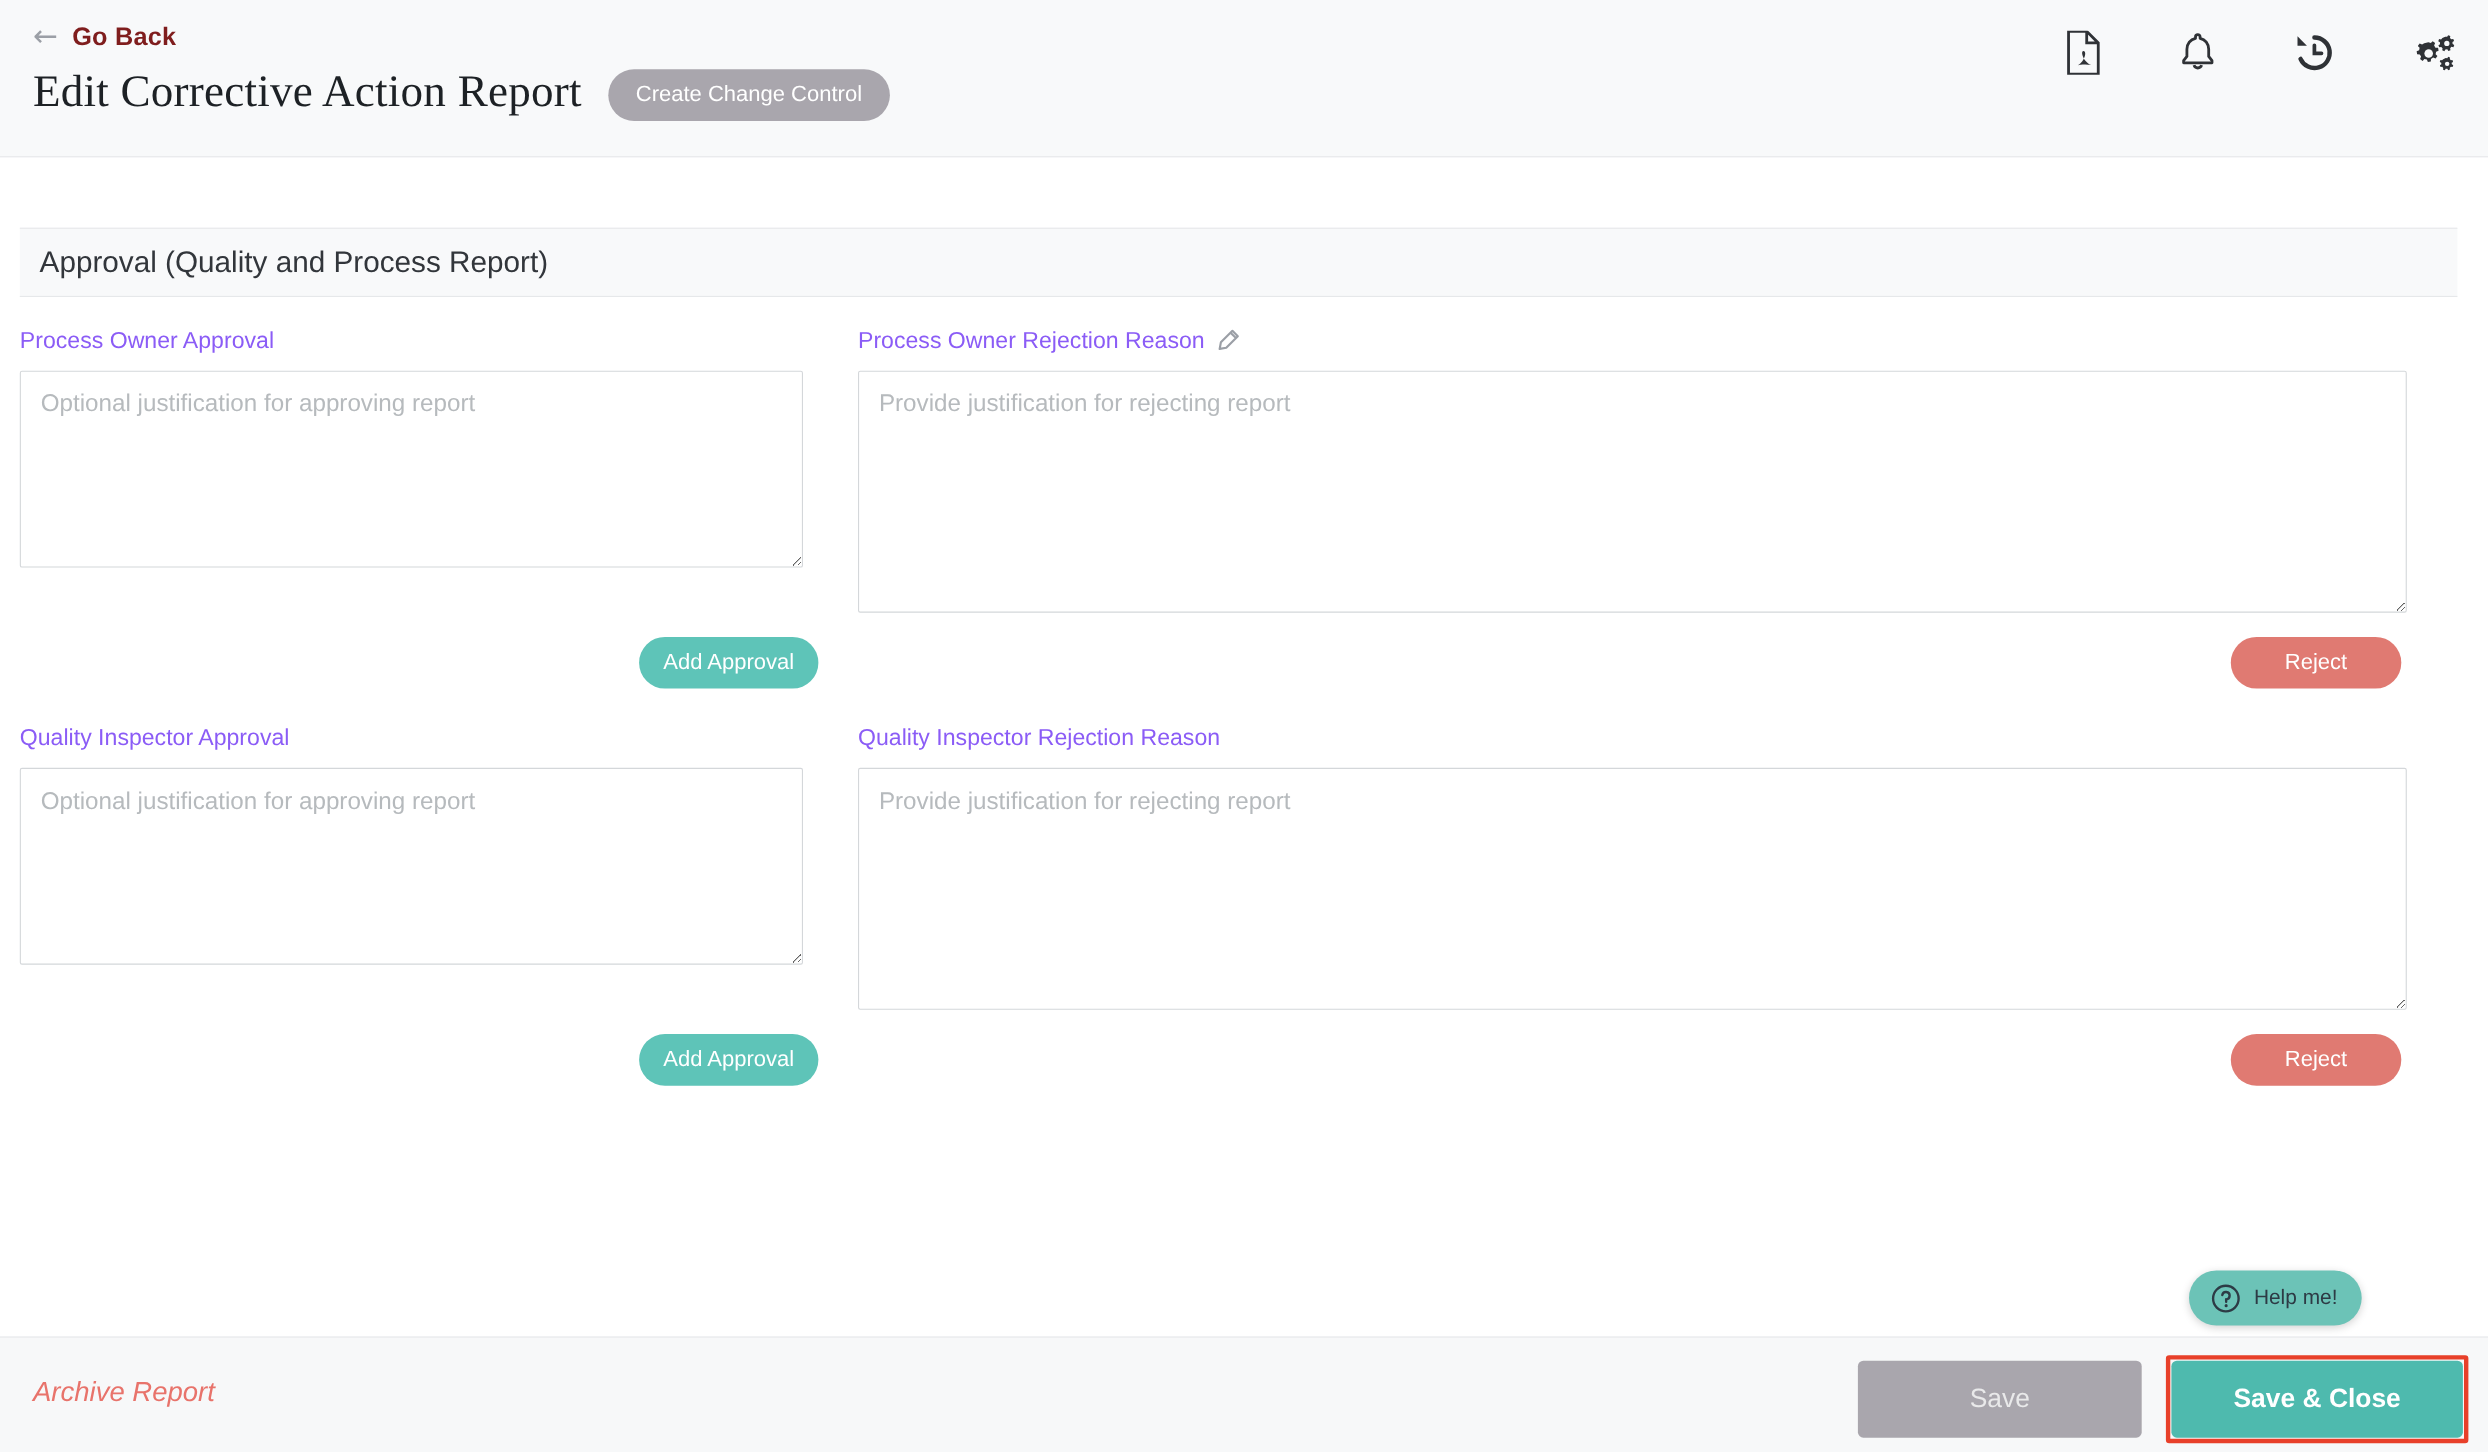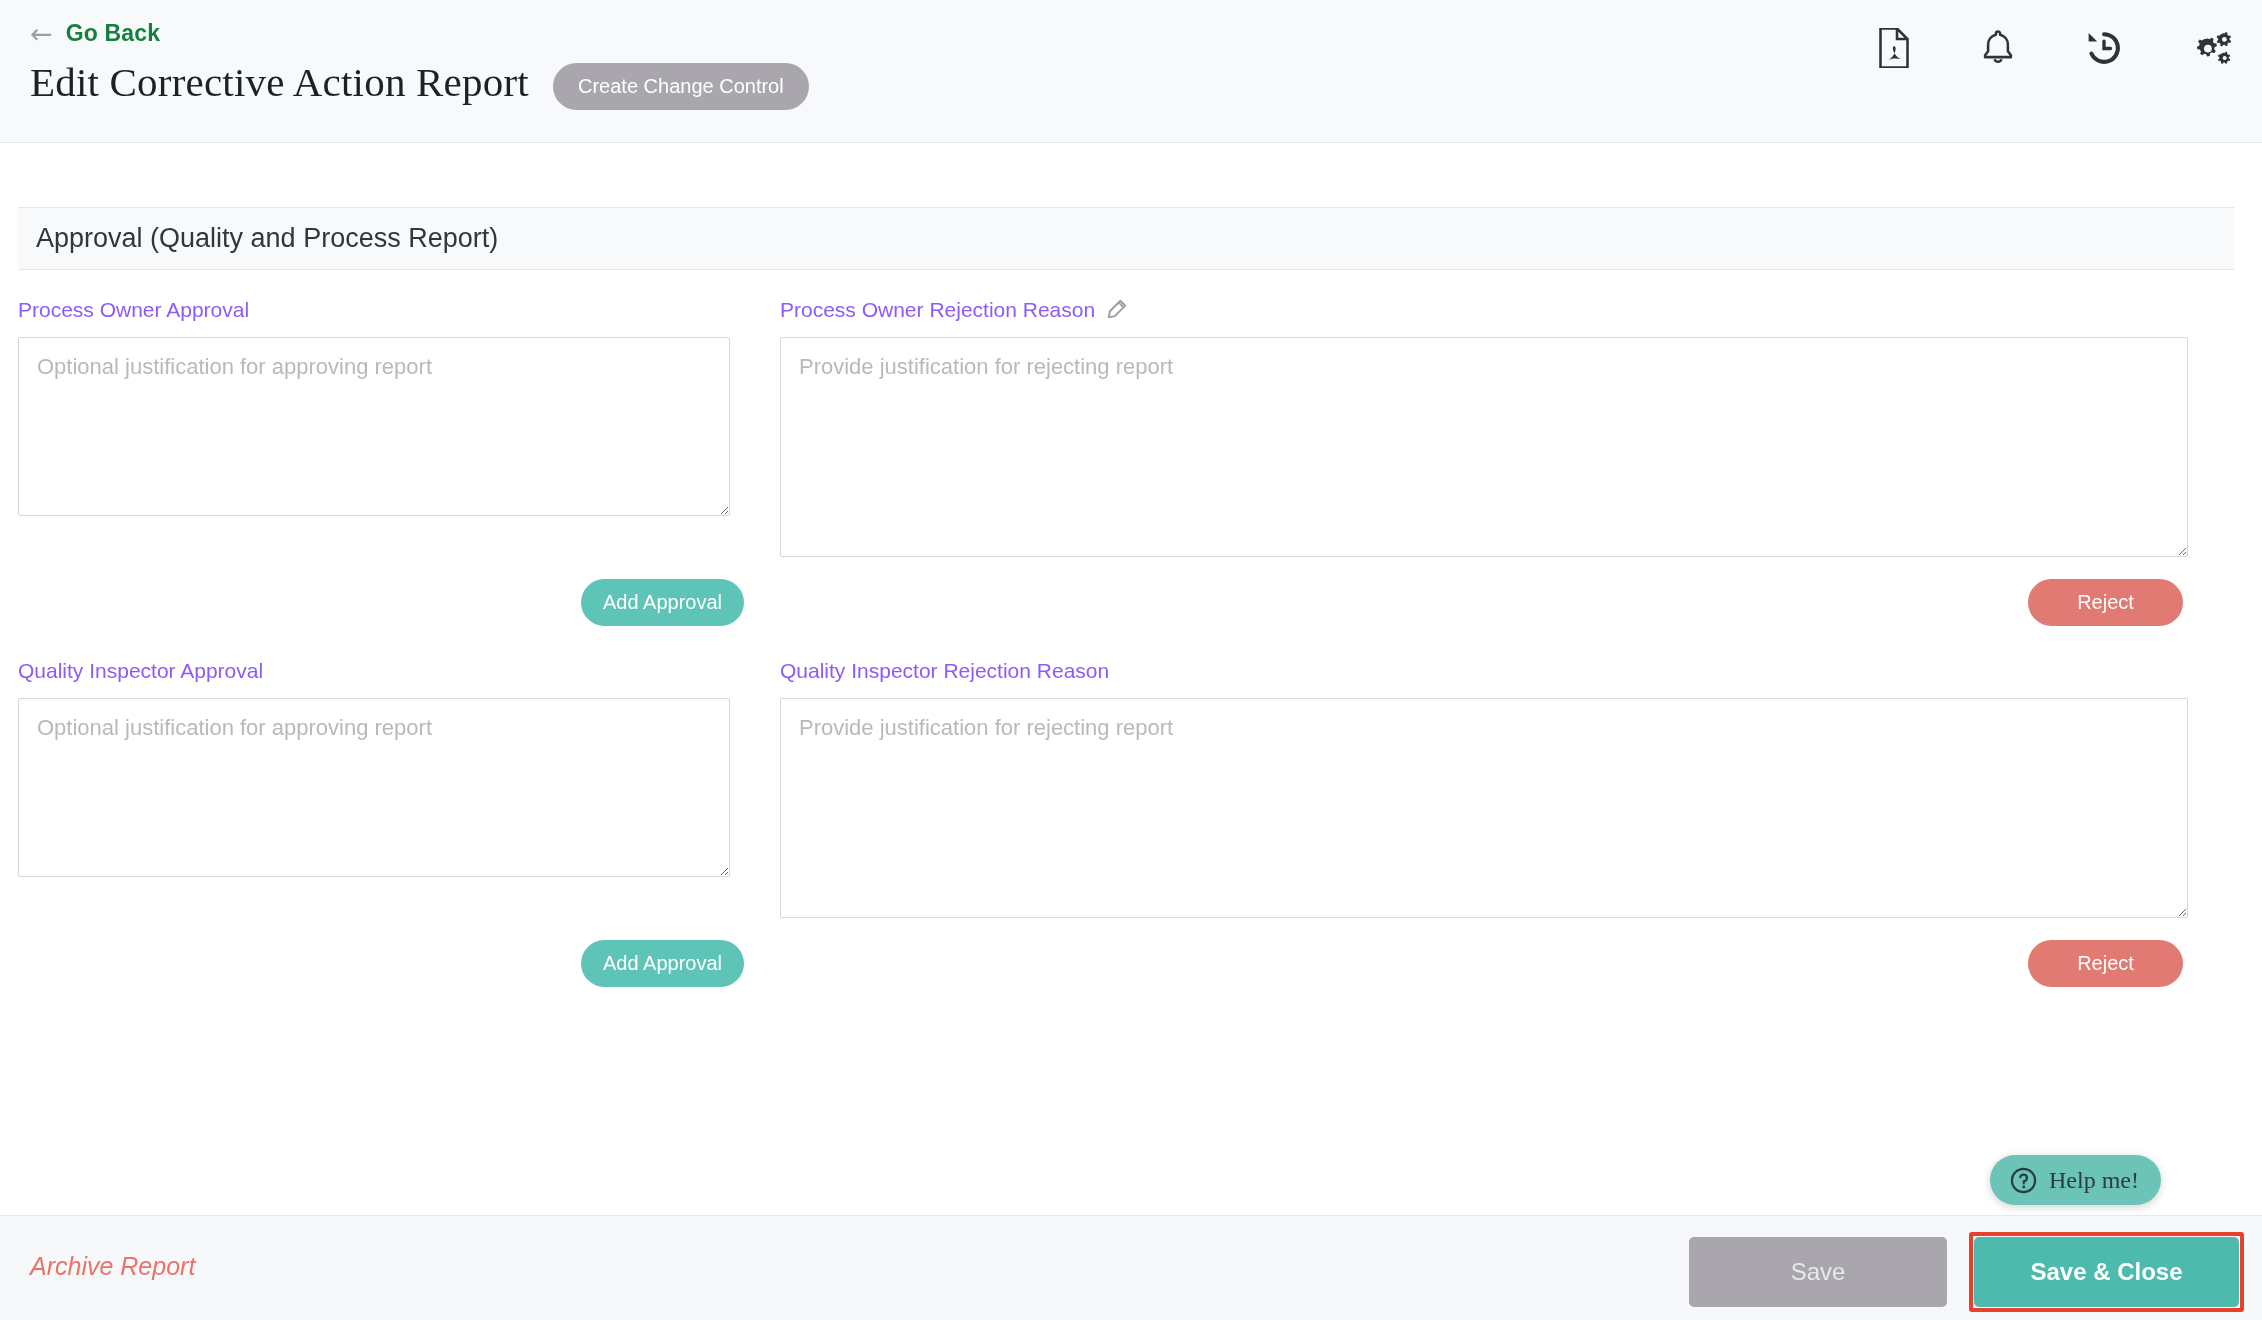--- a/index.html
+++ b/index.html
@@ -19,21 +19,21 @@
   .goback {
     position: absolute; left: 30px; top: 20px;
     display: flex; align-items: center; gap: 13px;
     cursor: pointer;
   }
   .goback-arrow {
     font-size: 27px; color: #9b9fa6; line-height: 1;
     font-family: "DejaVu Sans", sans-serif;
   }
   .goback-label {
-    font-size: 23px; font-weight: bold; color: #15803d; letter-spacing: .2px; text-align: right;
+    font-size: 23px; font-weight: bold; color: #7f1d1d; letter-spacing: .2px; text-align: right;
   }
   .page-title {
     position: absolute; left: 30px; top: 58px;
     font-family: "Liberation Serif", serif;
     font-size: 41px; color: #1d2125; letter-spacing: .2px;
   }
   .cc-button {
     position: absolute; left: 553px; top: 63px;
     height: 47px; padding: 0 25px;
     display: flex; align-items: center; justify-content: center;
@@ -117,21 +117,21 @@
   .help-widget {
     position: absolute; left: 1990px; top: 1155px;
     height: 50px; padding: 0 22px 0 20px;
     background: #6cc3b7; border-radius: 25px;
     display: flex; align-items: center; gap: 12px;
     box-shadow: 0 2px 8px rgba(0,0,0,.18);
     cursor: pointer; z-index: 5;
   }
   .help-widget .qmark { line-height:0; display:block; }
   .help-widget .qmark svg { display:block; fill: #2d3b45; }
-  .help-label { font-size: 24px; color: #2d3b45; font-family: Liberation Serif, serif; }
+  .help-label { font-size: 19px; color: #2d3b45; }
 
   
   .footer {
     position: absolute; left: 0; top: 1215px;
     width: 2262px; height: 105px;
     background: #f7f8f9; border-top: 1px solid #e6e8ea;
   }
   .archive-link {
     position: absolute; left: 30px; top: 36px;
     font-size: 25px; color: #e8736b; cursor: pointer; font-style: italic;

